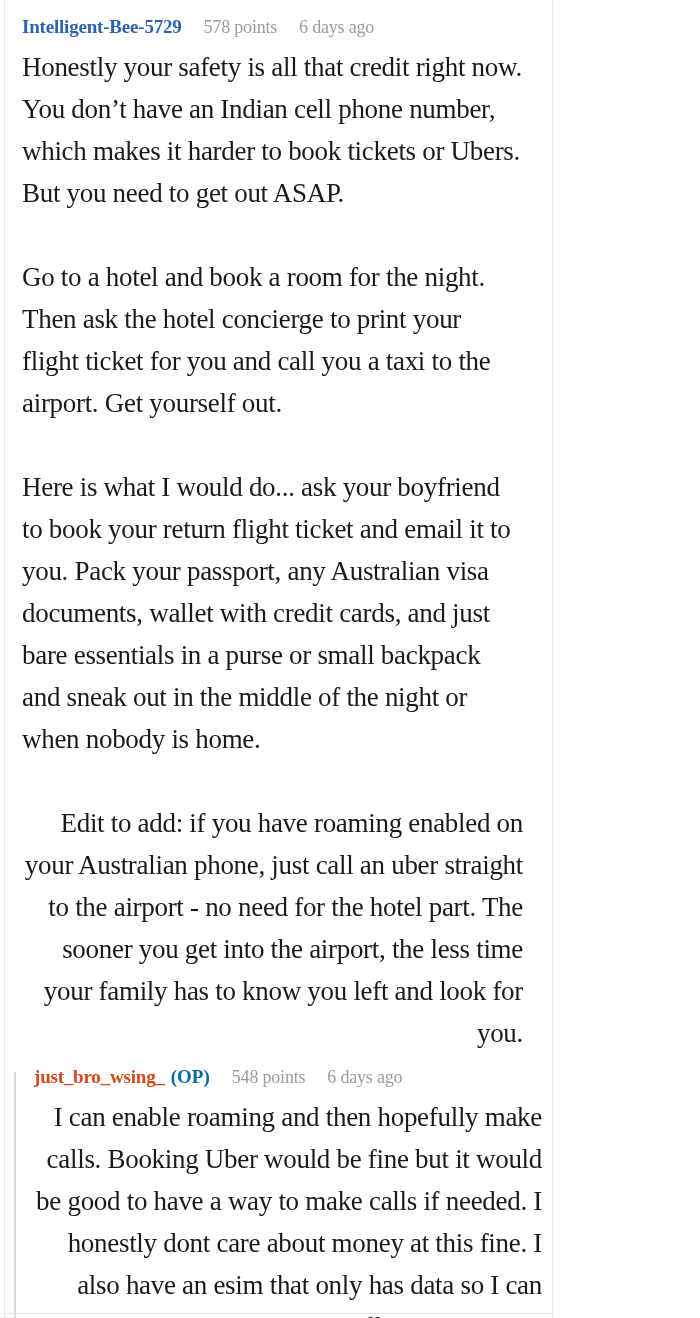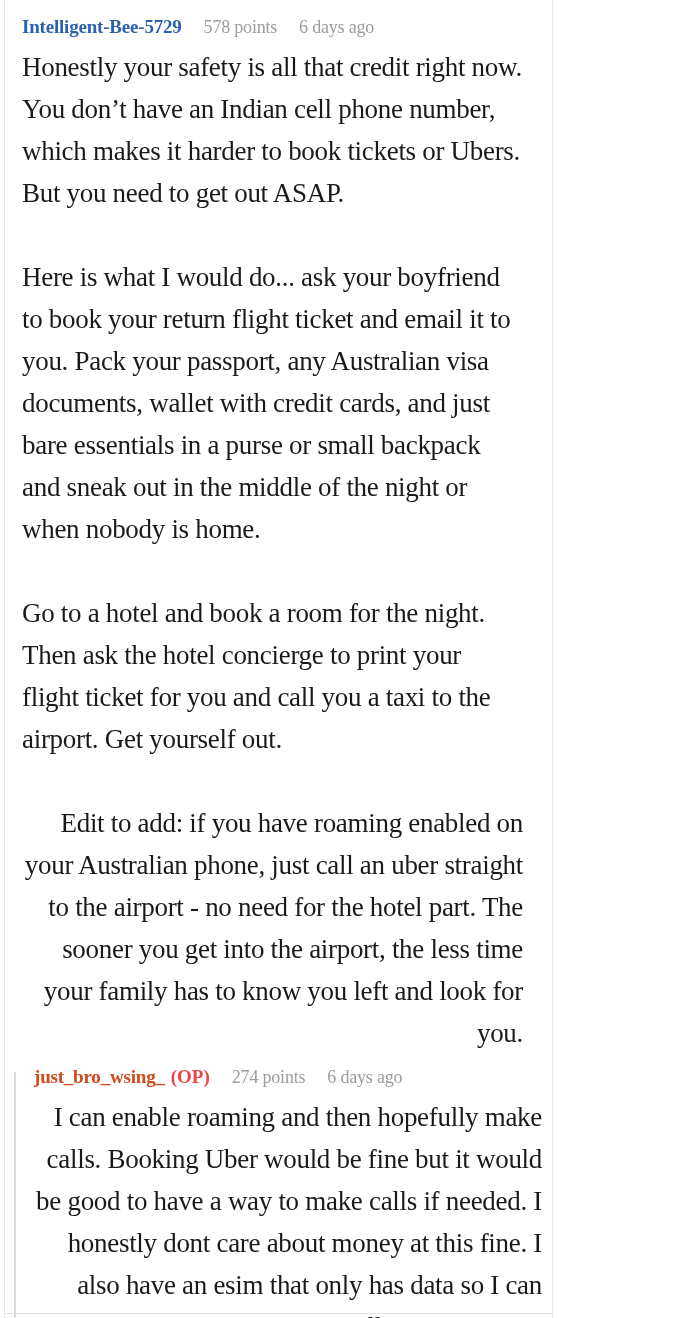--- a/index.html
+++ b/index.html
@@ -41,21 +41,21 @@
     font-size: 19px;
     letter-spacing: -0.2px;
     text-decoration: none;
     cursor: pointer;
   }
   .author.blue   { color: #2d62b1; }
   .author.orange { color: #d04a1d; }
   .op-tag {
     font-weight: bold;
     font-size: 19px;
-    color: #ef4444;
+    color: #0369a1;
     margin-left: 6px;
   }
   .meta {
     font-size: 18px;
     color: #9c9c9c;
     margin-left: 22px;
     letter-spacing: -0.2px;
     text-align: center;
   }
   .comment-body p {
@@ -100,32 +100,32 @@
   <div class="edge-border right"></div>
 
   <div class="comment">
     <div class="comment-header">
       <a class="author blue">Intelligent-Bee-5729</a>
       <span class="meta">578 points</span>
       <span class="meta">6 days ago</span>
     </div>
     <div class="comment-body">
       <p>Honestly your safety is all that credit right now. You don’t have an Indian cell phone number, which makes it harder to book tickets or Ubers. But you need to get out ASAP.</p>
+      <p>Go to a hotel and book a room for the night. Then ask the hotel concierge to print your flight ticket for you and call you a taxi to the airport. Get yourself out.</p>
       <p>Here is what I would do... ask your boyfriend to book your return flight ticket and email it to you. Pack your passport, any Australian visa documents, wallet with credit cards, and just bare essentials in a purse or small backpack and sneak out in the middle of the night or when nobody is home.</p>
-      <p>Go to a hotel and book a room for the night. Then ask the hotel concierge to print your flight ticket for you and call you a taxi to the airport. Get yourself out.</p>
       <p>Edit to add: if you have roaming enabled on your Australian phone, just call an uber straight to the airport - no need for the hotel part. The sooner you get into the airport, the less time your family has to know you left and look for you.</p>
     </div>
   </div>
 
   <div class="reply">
     <div class="thread-line"></div>
     <div class="comment-header">
       <a class="author orange">just_bro_wsing_</a>
       <span class="op-tag">(OP)</span>
-      <span class="meta">274 points</span>
+      <span class="meta">548 points</span>
       <span class="meta">6 days ago</span>
     </div>
     <div class="comment-body">
       <p>I can enable roaming and then hopefully make calls. Booking Uber would be fine but it would be good to have a way to make calls if needed. I honestly dont care about money at this fine. I also have an esim that only has data so I can still access internet</p>
     </div>
   </div>
 
   <div class="bottom-divider"></div>
 </div>
 

